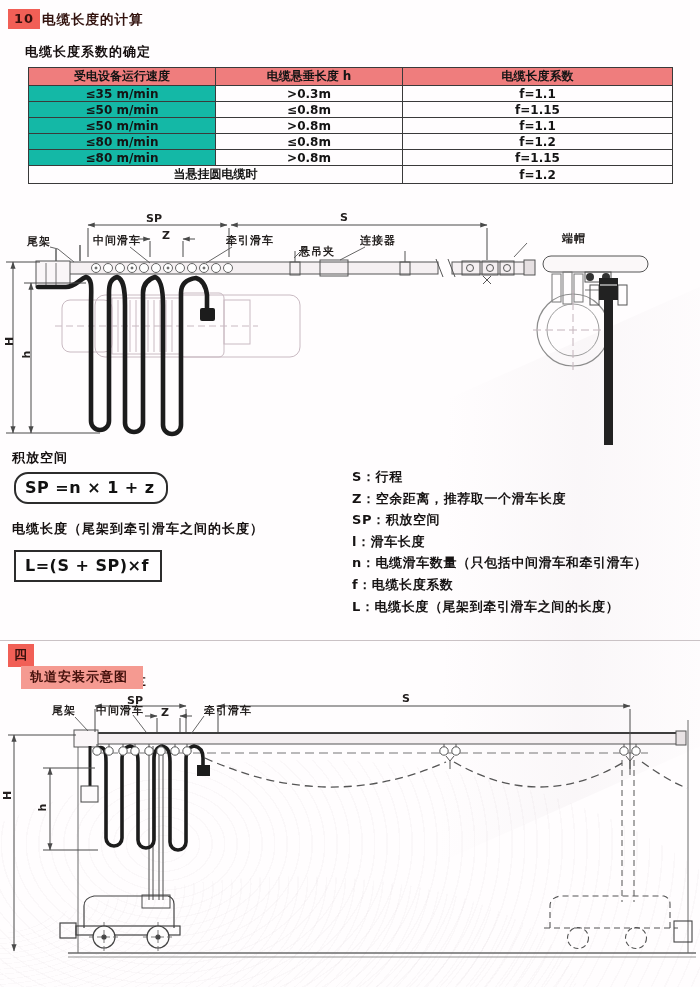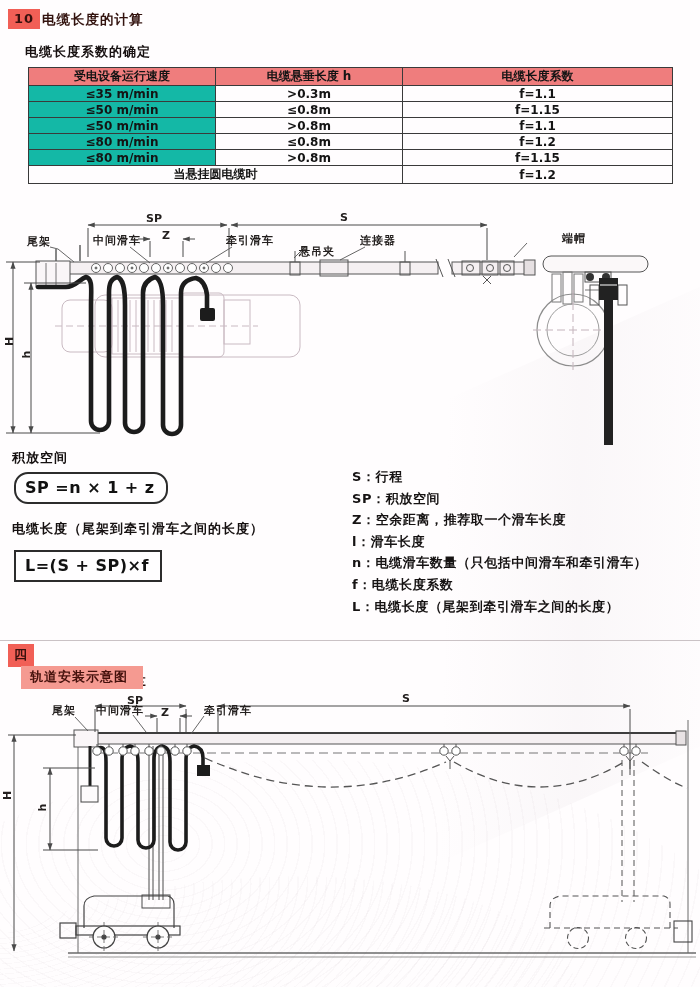--- a/index.html
+++ b/index.html
@@ -238,22 +238,22 @@
     <span class="dl d1-cap">端帽</span>
   </div>
 
   <div class="blk-label sl">积放空间</div>
   <div class="fbox f1">SP =n × 1 + z</div>
   <div class="blk-label cl">电缆长度（尾架到牵引滑车之间的长度）</div>
   <div class="fbox f2">L=(S + SP)×f</div>
 
   <div class="legend">
     <div>S：行程</div>
+    <div>Z：空余距离，推荐取一个滑车长度</div>
     <div>SP：积放空间</div>
-    <div>Z：空余距离，推荐取一个滑车长度</div>
     <div>l：滑车长度</div>
     <div>n：电缆滑车数量（只包括中间滑车和牵引滑车）</div>
     <div>f：电缆长度系数</div>
     <div>L：电缆长度（尾架到牵引滑车之间的长度）</div>
   </div>
 
   <div class="sep"></div>
   <span class="badge b2">四</span>
   <span class="sec-title t2">I (H)型电缆滑车</span>
   <div class="strip">轨道安装示意图</div>

